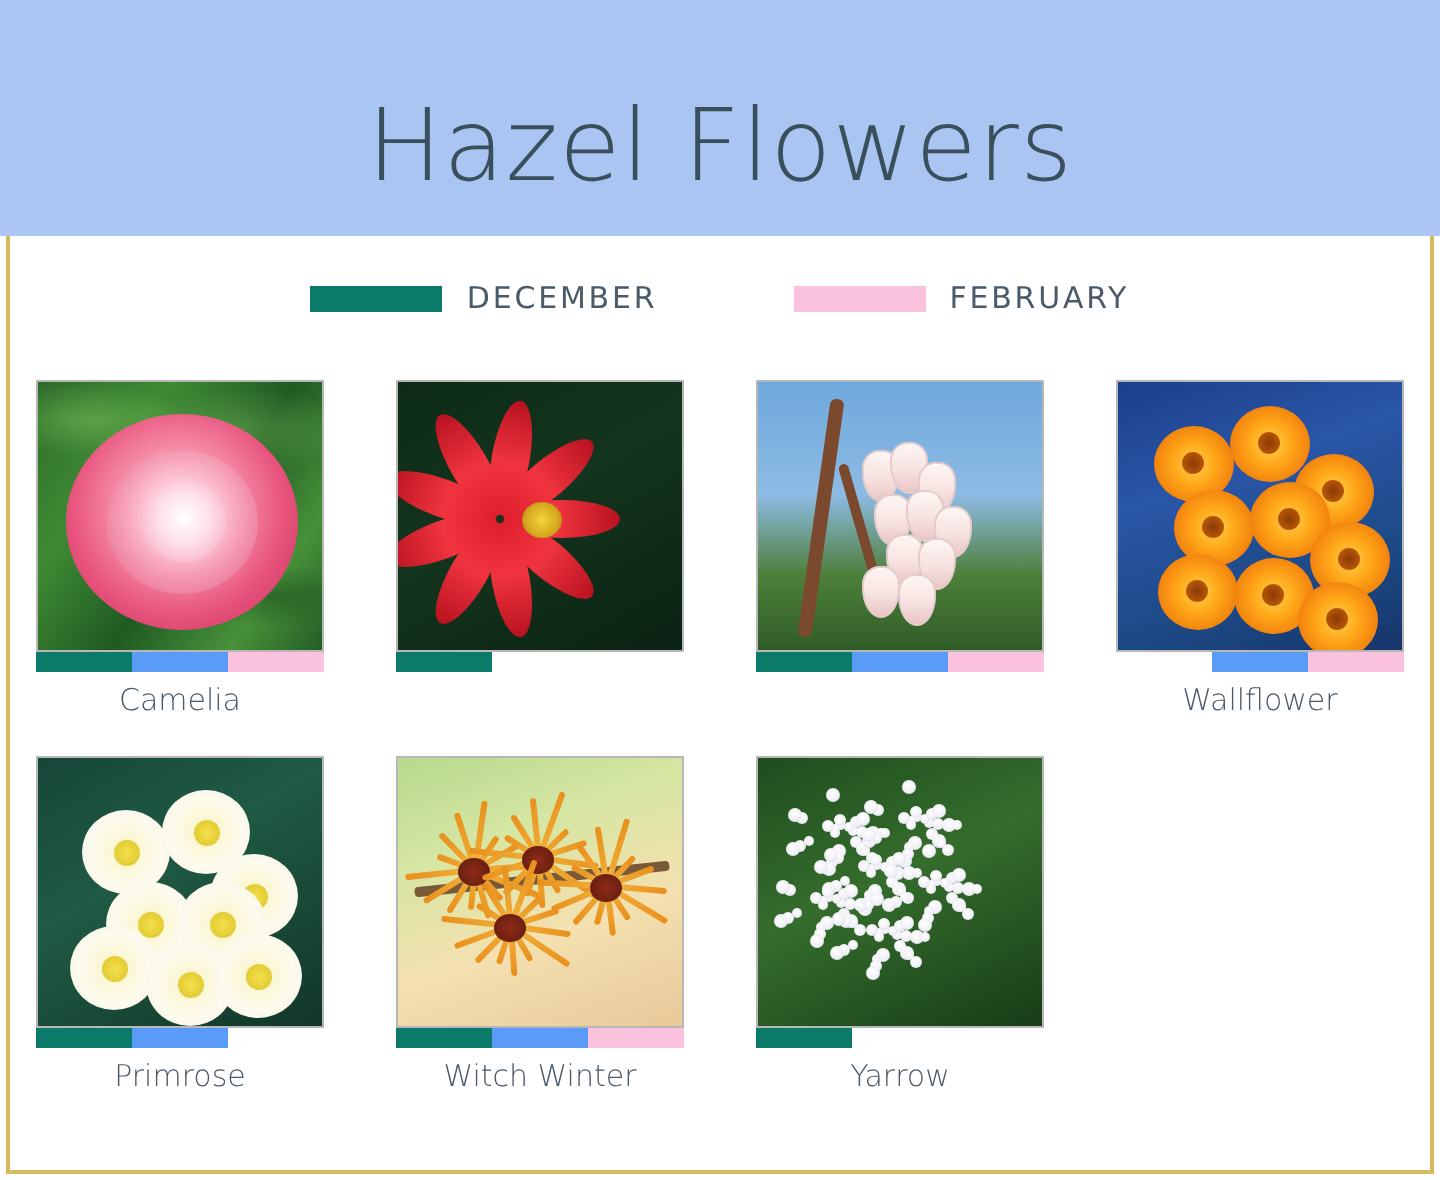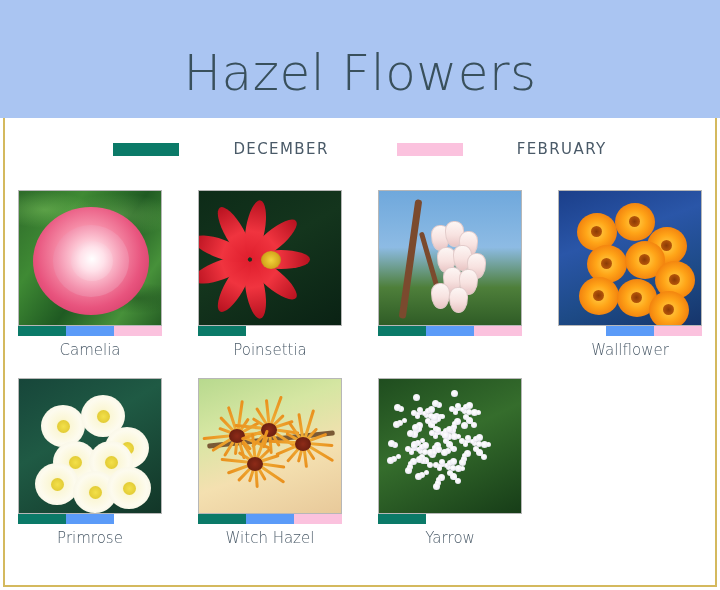--- a/index.html
+++ b/index.html
@@ -99,21 +99,20 @@
     top: 140px;
     width: 720px;
     display: flex;
     justify-content: center;
     align-items: center;
   }
   .legend-item {
     display: flex;
     align-items: center;
     margin: 0 34px;
-    gap: 42px;
   }
   .legend-swatch {
     width: 66px;
     height: 13px;
     margin-right: 12px;
   }
   .legend-label {
     font-family: "DejaVu Sans", sans-serif;
     font-size: 15px;
     font-weight: 400;
@@ -306,21 +305,20 @@
             <div class="po-pet" style="left:43px;top:59px;transform-origin:8px 50%;transform:rotate(280deg) translateX(10px);"></div>
             <div class="po-pet" style="left:43px;top:59px;transform-origin:8px 50%;transform:rotate(320deg) translateX(10px);"></div>
             <div class="po-center"></div>
           </div>
         </div>
         <div class="bar">
           <div class="bar-seg" style="background: rgb(11, 122, 104);"></div>
           <div class="bar-seg" style="background: rgb(255, 255, 255);"></div>
           <div class="bar-seg" style="background: rgb(255, 255, 255);"></div>
         </div>
-        <div class="card-label"><span>Poinsettia</span></div>
       </div>
       <div class="card">
         <div class="photo">
           <div class="photo-art">
             <div class="mz-bg"></div>
             <div class="mz-branch" style="left:28px;top:8px;width:7px;height:120px;transform:rotate(8deg);"></div>
             <div class="mz-branch" style="left:48px;top:40px;width:5px;height:60px;transform:rotate(-16deg);"></div>
             <div class="mz-bell" style="left:52px;top:34px;"></div>
             <div class="mz-bell" style="left:66px;top:30px;"></div>
             <div class="mz-bell" style="left:80px;top:40px;"></div>
@@ -464,21 +462,21 @@
             <div class="wh-strap" style="left:55px;top:84px;height:20px;transform:rotate(330deg);"></div>
             <div class="wh-strap" style="left:55px;top:84px;height:25px;transform:rotate(356deg);"></div>
             <div class="wh-core" style="left:48px;top:78px;"></div>
           </div>
         </div>
         <div class="bar">
           <div class="bar-seg" style="background: rgb(11, 122, 104);"></div>
           <div class="bar-seg" style="background: rgb(91, 155, 248);"></div>
           <div class="bar-seg" style="background: rgb(251, 194, 222);"></div>
         </div>
-        <div class="card-label"><span>Witch Hazel</span></div>
+        <div class="card-label"><span>Witch Winter</span></div>
       </div>
       <div class="card">
         <div class="photo">
           <div class="photo-art">
             <div class="ya-bg"></div>
             <div class="ya-d" style="left:44.5px;top:34.0px;width:5px;height:5px;"></div>
             <div class="ya-d" style="left:45.8px;top:38.9px;width:6px;height:6px;"></div>
             <div class="ya-d" style="left:36.8px;top:43.2px;width:7px;height:7px;"></div>
             <div class="ya-d" style="left:22.9px;top:39.4px;width:5px;height:5px;"></div>
             <div class="ya-d" style="left:18.7px;top:27.0px;width:6px;height:6px;"></div>

